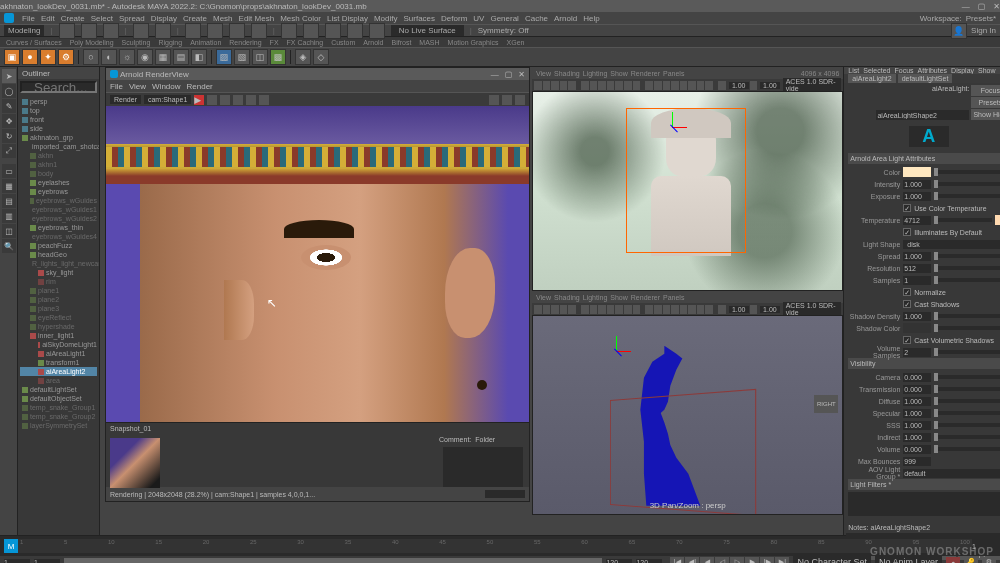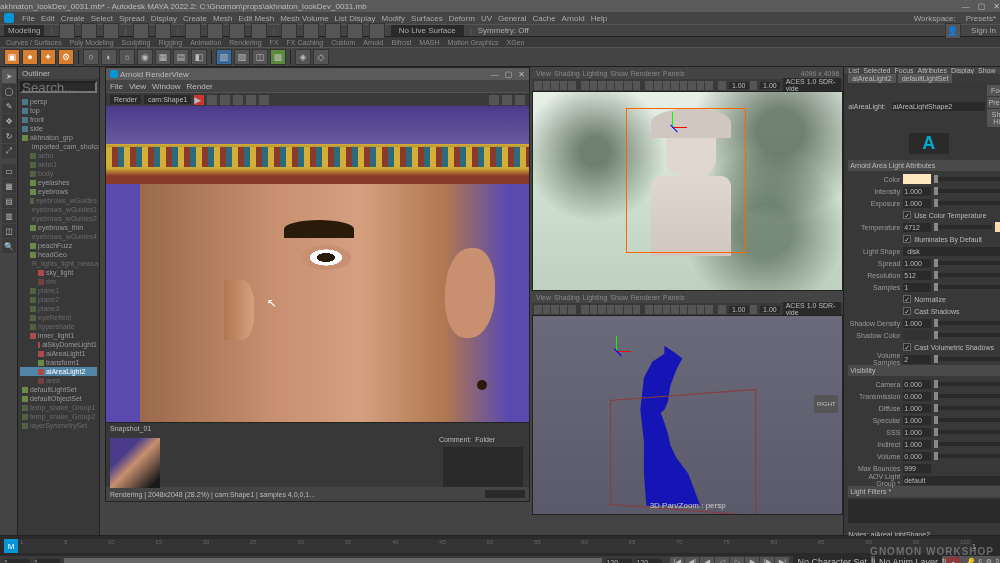--- a/index.html
+++ b/index.html
@@ -7,21 +7,21 @@
 
 
 .titlebar { height: 12px; background: #5a5a5a; display: flex; align-items: center; padding: 0 0; font-size: 8px; }
 .titlebar .controls { margin-left: auto; display: flex; gap: 8px; }
 .titlebar .controls span { cursor: pointer; }
 
 
 .menubar { height: 12px; background: #444; display: flex; align-items: center; padding: 0 4px; gap: 6px; font-size: 8px; }
 .menubar .logo { width: 10px; height: 10px; background: linear-gradient(135deg, #0696d7, #0696d7); border-radius: 2px; margin-right: 2px; }
 .menubar span { color: #aaa; cursor: pointer; }
-.menubar .right { margin-left: auto; display: flex; gap: 10px; align-items: center; }
+.menubar .right { margin-left: auto; display: flex; gap: 4px; align-items: center; }
 
 
 .shelftabs { height: 11px; background: #3a3a3a; display: flex; align-items: center; padding: 0 4px; gap: 4px; font-size: 7px; border-top: 1px solid #222; }
 .shelftabs span { color: #888; cursor: pointer; padding: 0 2px; }
 
 
 .shelf { height: 20px; background: #444; display: flex; align-items: center; padding: 0 4px; gap: 2px; border-top: 1px solid #555; border-bottom: 1px solid #222; }
 .shelf-icon { width: 16px; height: 16px; background: #555; border: 1px solid #333; cursor: pointer; display: flex; align-items: center; justify-content: center; font-size: 9px; }
 .shelf .orange { background: #d97d2e; color: #fff; }
 .shelf .green { background: #5a8a3a; }
@@ -32,21 +32,21 @@
 .main { display: flex; height: calc(100% - 55px - 40px); }
 
 
 .left-tools { width: 18px; background: #444; display: flex; flex-direction: column; gap: 1px; padding: 2px; border-right: 1px solid #222; }
 .tool-btn { width: 14px; height: 14px; background: #3a3a3a; cursor: pointer; display: flex; align-items: center; justify-content: center; font-size: 8px; }
 .tool-btn.active { background: #5a5a5a; }
 
 
 .outliner { width: 82px; background: #383838; border-right: 1px solid #222; display: flex; flex-direction: column; }
 .outliner-header { height: 12px; background: #444; padding: 0 4px; font-size: 8px; display: flex; align-items: center; }
-.outliner-search { height: 12px; background: #2a2a2a; margin: 2px; }
+.outliner-search { height: 12px; background: #2a2a2a; margin: 2px; padding-left: 12px; }
 .outliner-tree { flex: 1; overflow: hidden; padding: 2px; }
 .tree-item { display: flex; align-items: center; height: 9px; font-size: 7px; color: #999; padding-left: 2px; cursor: pointer; }
 .tree-item.selected { background: #5285a6; color: #fff; }
 .tree-item .icon { width: 6px; height: 6px; margin-right: 2px; }
 .tree-item.indent1 { padding-left: 10px; }
 .tree-item.indent2 { padding-left: 18px; }
 .ico-cam { background: #4a7a8a; }
 .ico-geo { background: #6a8a4a; }
 .ico-light { background: #aa4a4a; }
 .tree-item.muted { opacity: 0.5; }
@@ -108,21 +108,21 @@
 .manip2 { position: absolute; left: 22%; top: 10%; width: 30px; height: 30px; }
 .vp-label { position: absolute; bottom: 4px; left: 50%; transform: translateX(-50%); font-size: 8px; color: #ccc; }
 .vp-cam { position: absolute; right: 4px; top: 40%; width: 24px; height: 18px; background: #555; font-size: 6px; display: flex; align-items: center; justify-content: center; }
 
 
 .attr-panel { width: 170px; background: #383838; border-left: 1px solid #222; display: flex; flex-direction: column; font-size: 7px; }
 .attr-menu { height: 11px; background: #444; display: flex; align-items: center; padding: 0 4px; gap: 4px; }
 .attr-tabs { height: 14px; background: #3a3a3a; display: flex; align-items: center; padding: 0 4px; gap: 2px; }
 .attr-tab { padding: 1px 4px; background: #555; cursor: pointer; font-size: 7px; }
 .attr-btn { flex: 1; background: #555; padding: 2px; text-align: center; cursor: pointer; font-size: 7px; }
-.attr-node { display: flex; align-items: center; padding: 2px 4px; gap: 6px; }
+.attr-node { display: flex; align-items: flex-end; padding: 2px 4px; gap: 18px; flex-direction: column; }
 .attr-node input { flex: 1; background: #2a2a2a; border: none; color: #bbb; font-size: 7px; padding: 1px; }
 .arnold-logo { width: 40px; height: 30px; margin: 4px auto; background: #2a2a2a; display: flex; align-items: center; justify-content: center; color: #0ac; font-size: 18px; font-weight: bold; }
 .attr-section { padding: 2px 4px; }
 .attr-section-title { background: #4a4a4a; padding: 2px; margin-bottom: 2px; cursor: pointer; }
 .attr-row { display: flex; align-items: center; height: 12px; gap: 3px; }
 .attr-row label { width: 52px; text-align: right; color: #999; font-size: 7px; }
 .attr-row input[type=text] { width: 28px; background: #2a2a2a; border: none; color: #bbb; font-size: 7px; padding: 1px; }
 .attr-row .slider { flex: 1; height: 4px; background: #2a2a2a; position: relative; cursor: pointer; }
 .attr-row .slider::before { content: ''; position: absolute; left: 0; top: -2px; width: 4px; height: 8px; background: #888; }
 .attr-row .swatch { width: 28px; height: 10px; background: #ffe8c0; cursor: pointer; }
@@ -164,21 +164,21 @@
   <div class="logo"></div>
   <span>File</span>
   <span>Edit</span>
   <span>Create</span>
   <span>Select</span>
   <span>Spread</span>
   <span>Display</span>
   <span>Create</span>
   <span>Mesh</span>
   <span>Edit Mesh</span>
-  <span>Mesh Volume</span>
+  <span>Mesh Color</span>
   <span>List Display</span>
   <span>Modify</span>
   <span>Surfaces</span>
   <span>Deform</span>
   <span>UV</span>
   <span>General</span>
   <span>Cache</span>
   <span>Arnold</span>
   <span>Help</span>
   <div class="right">

